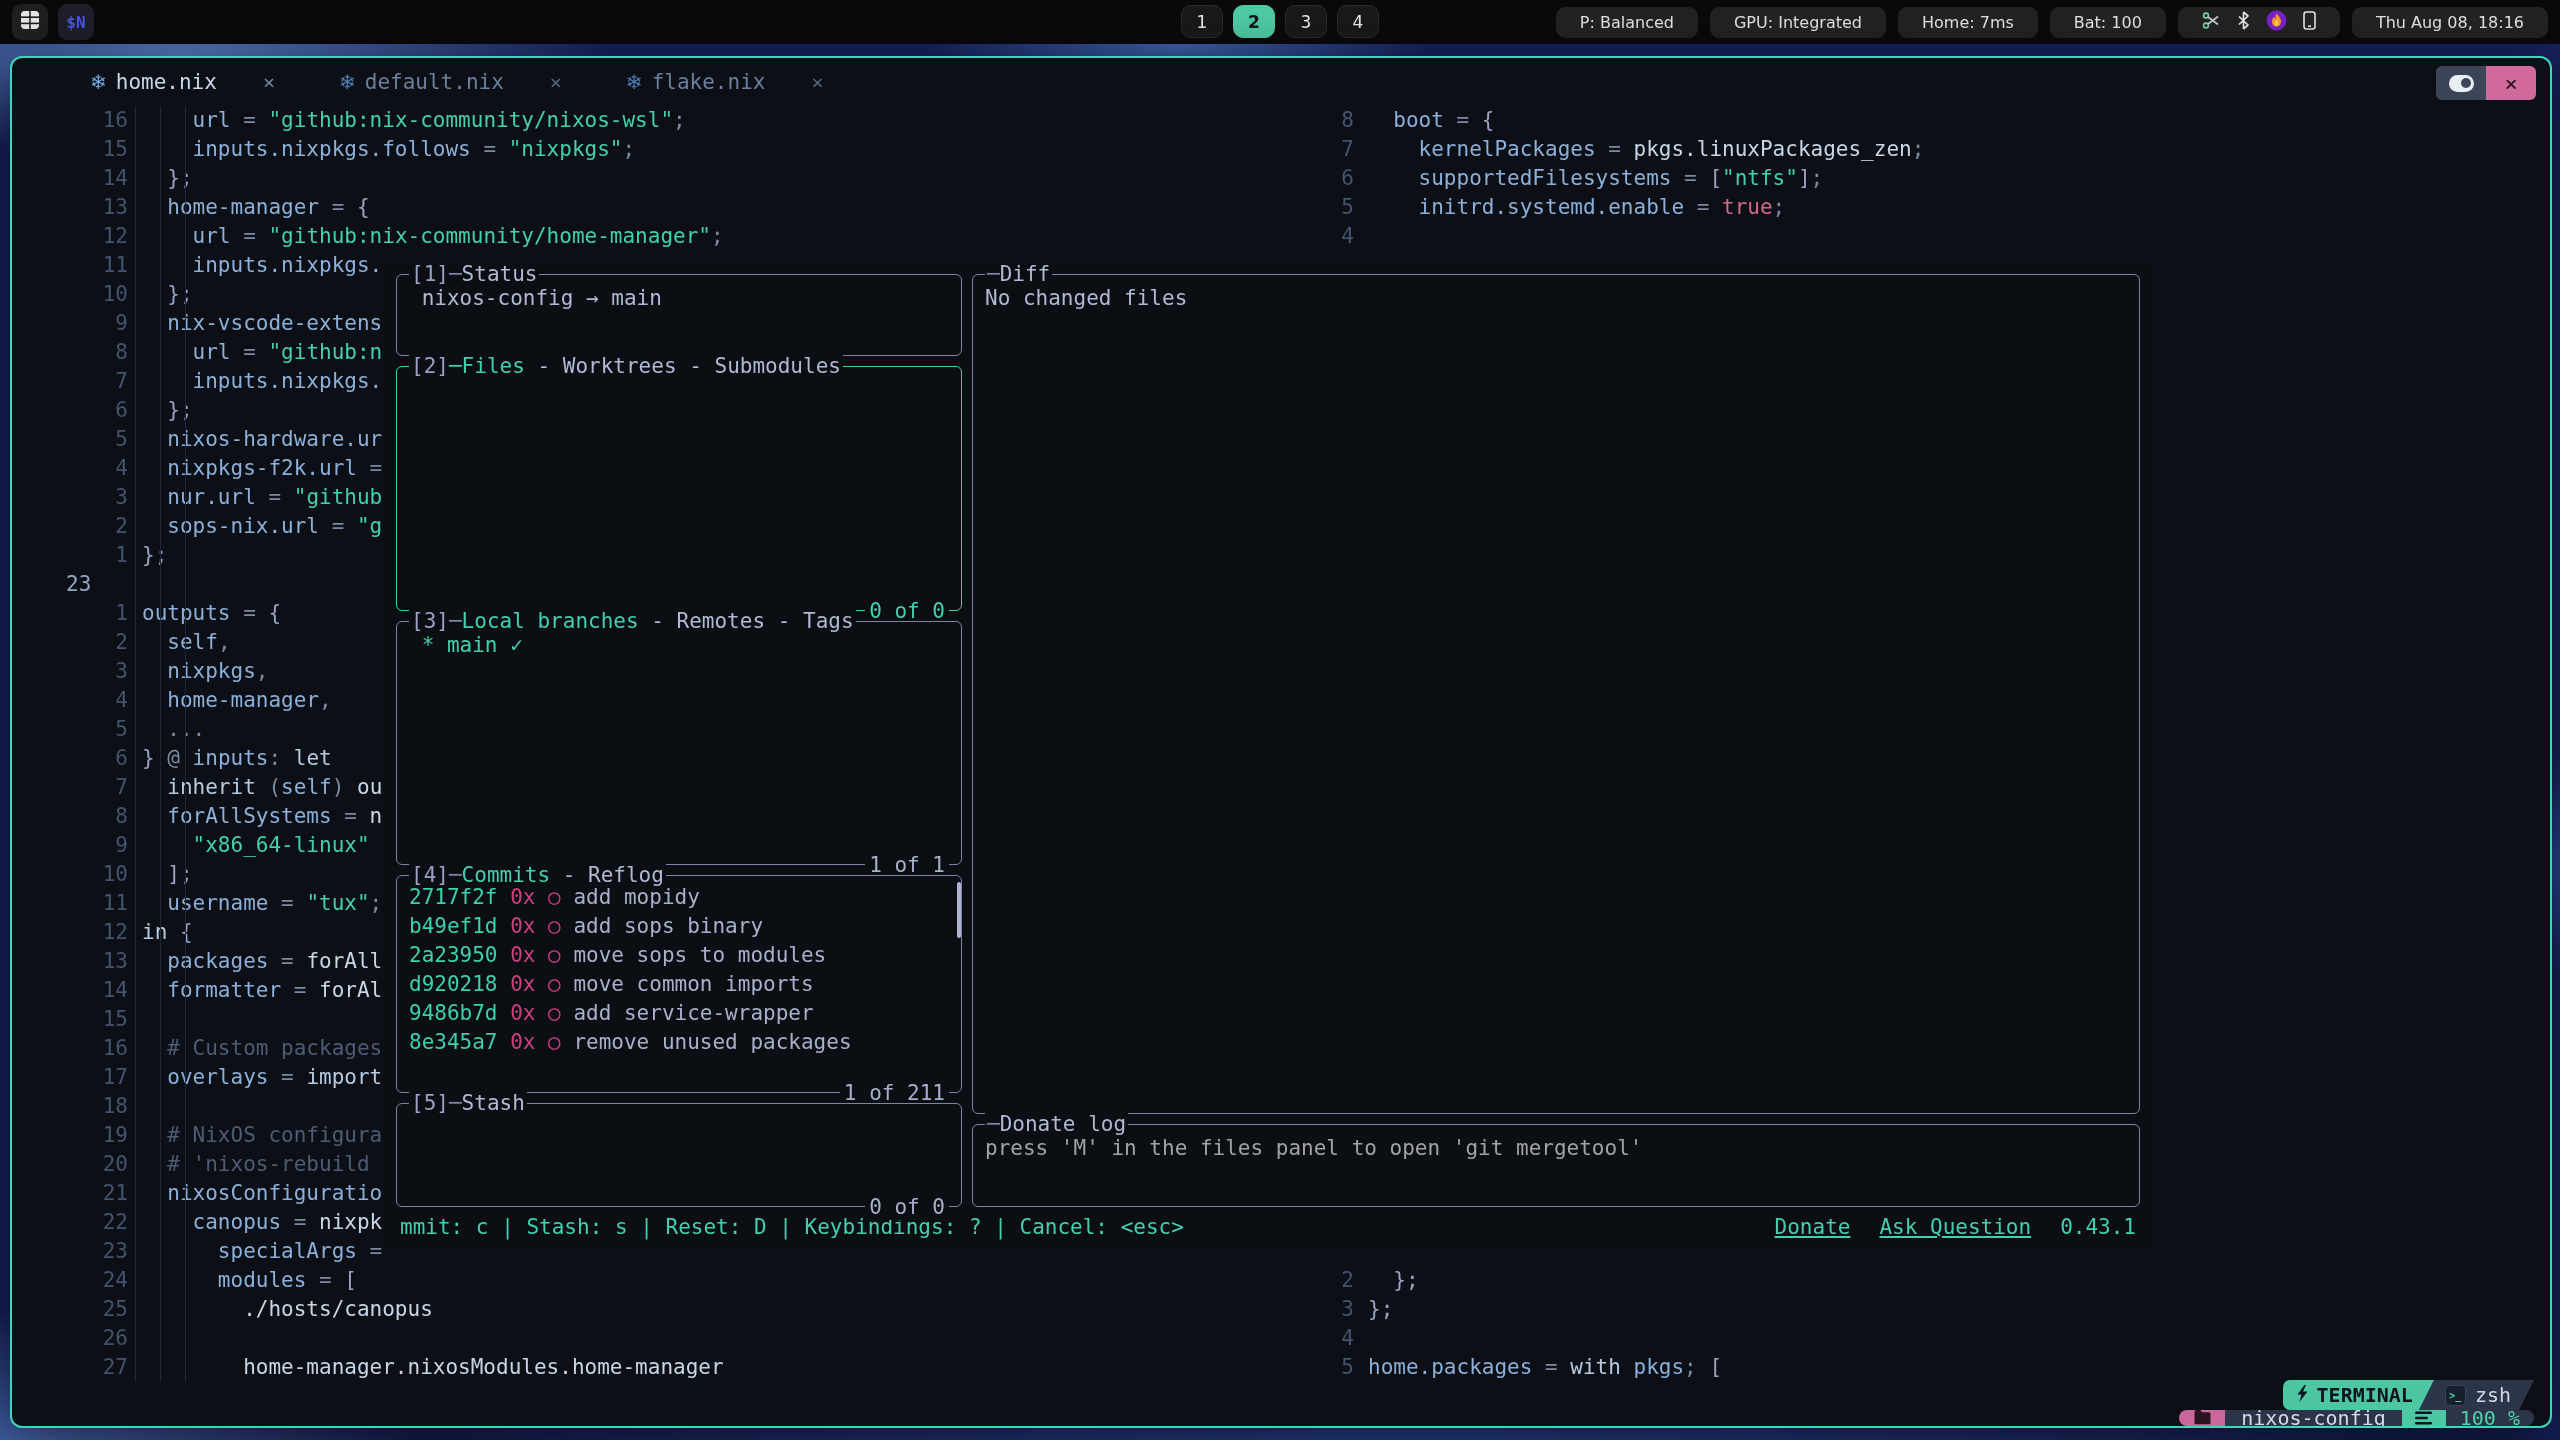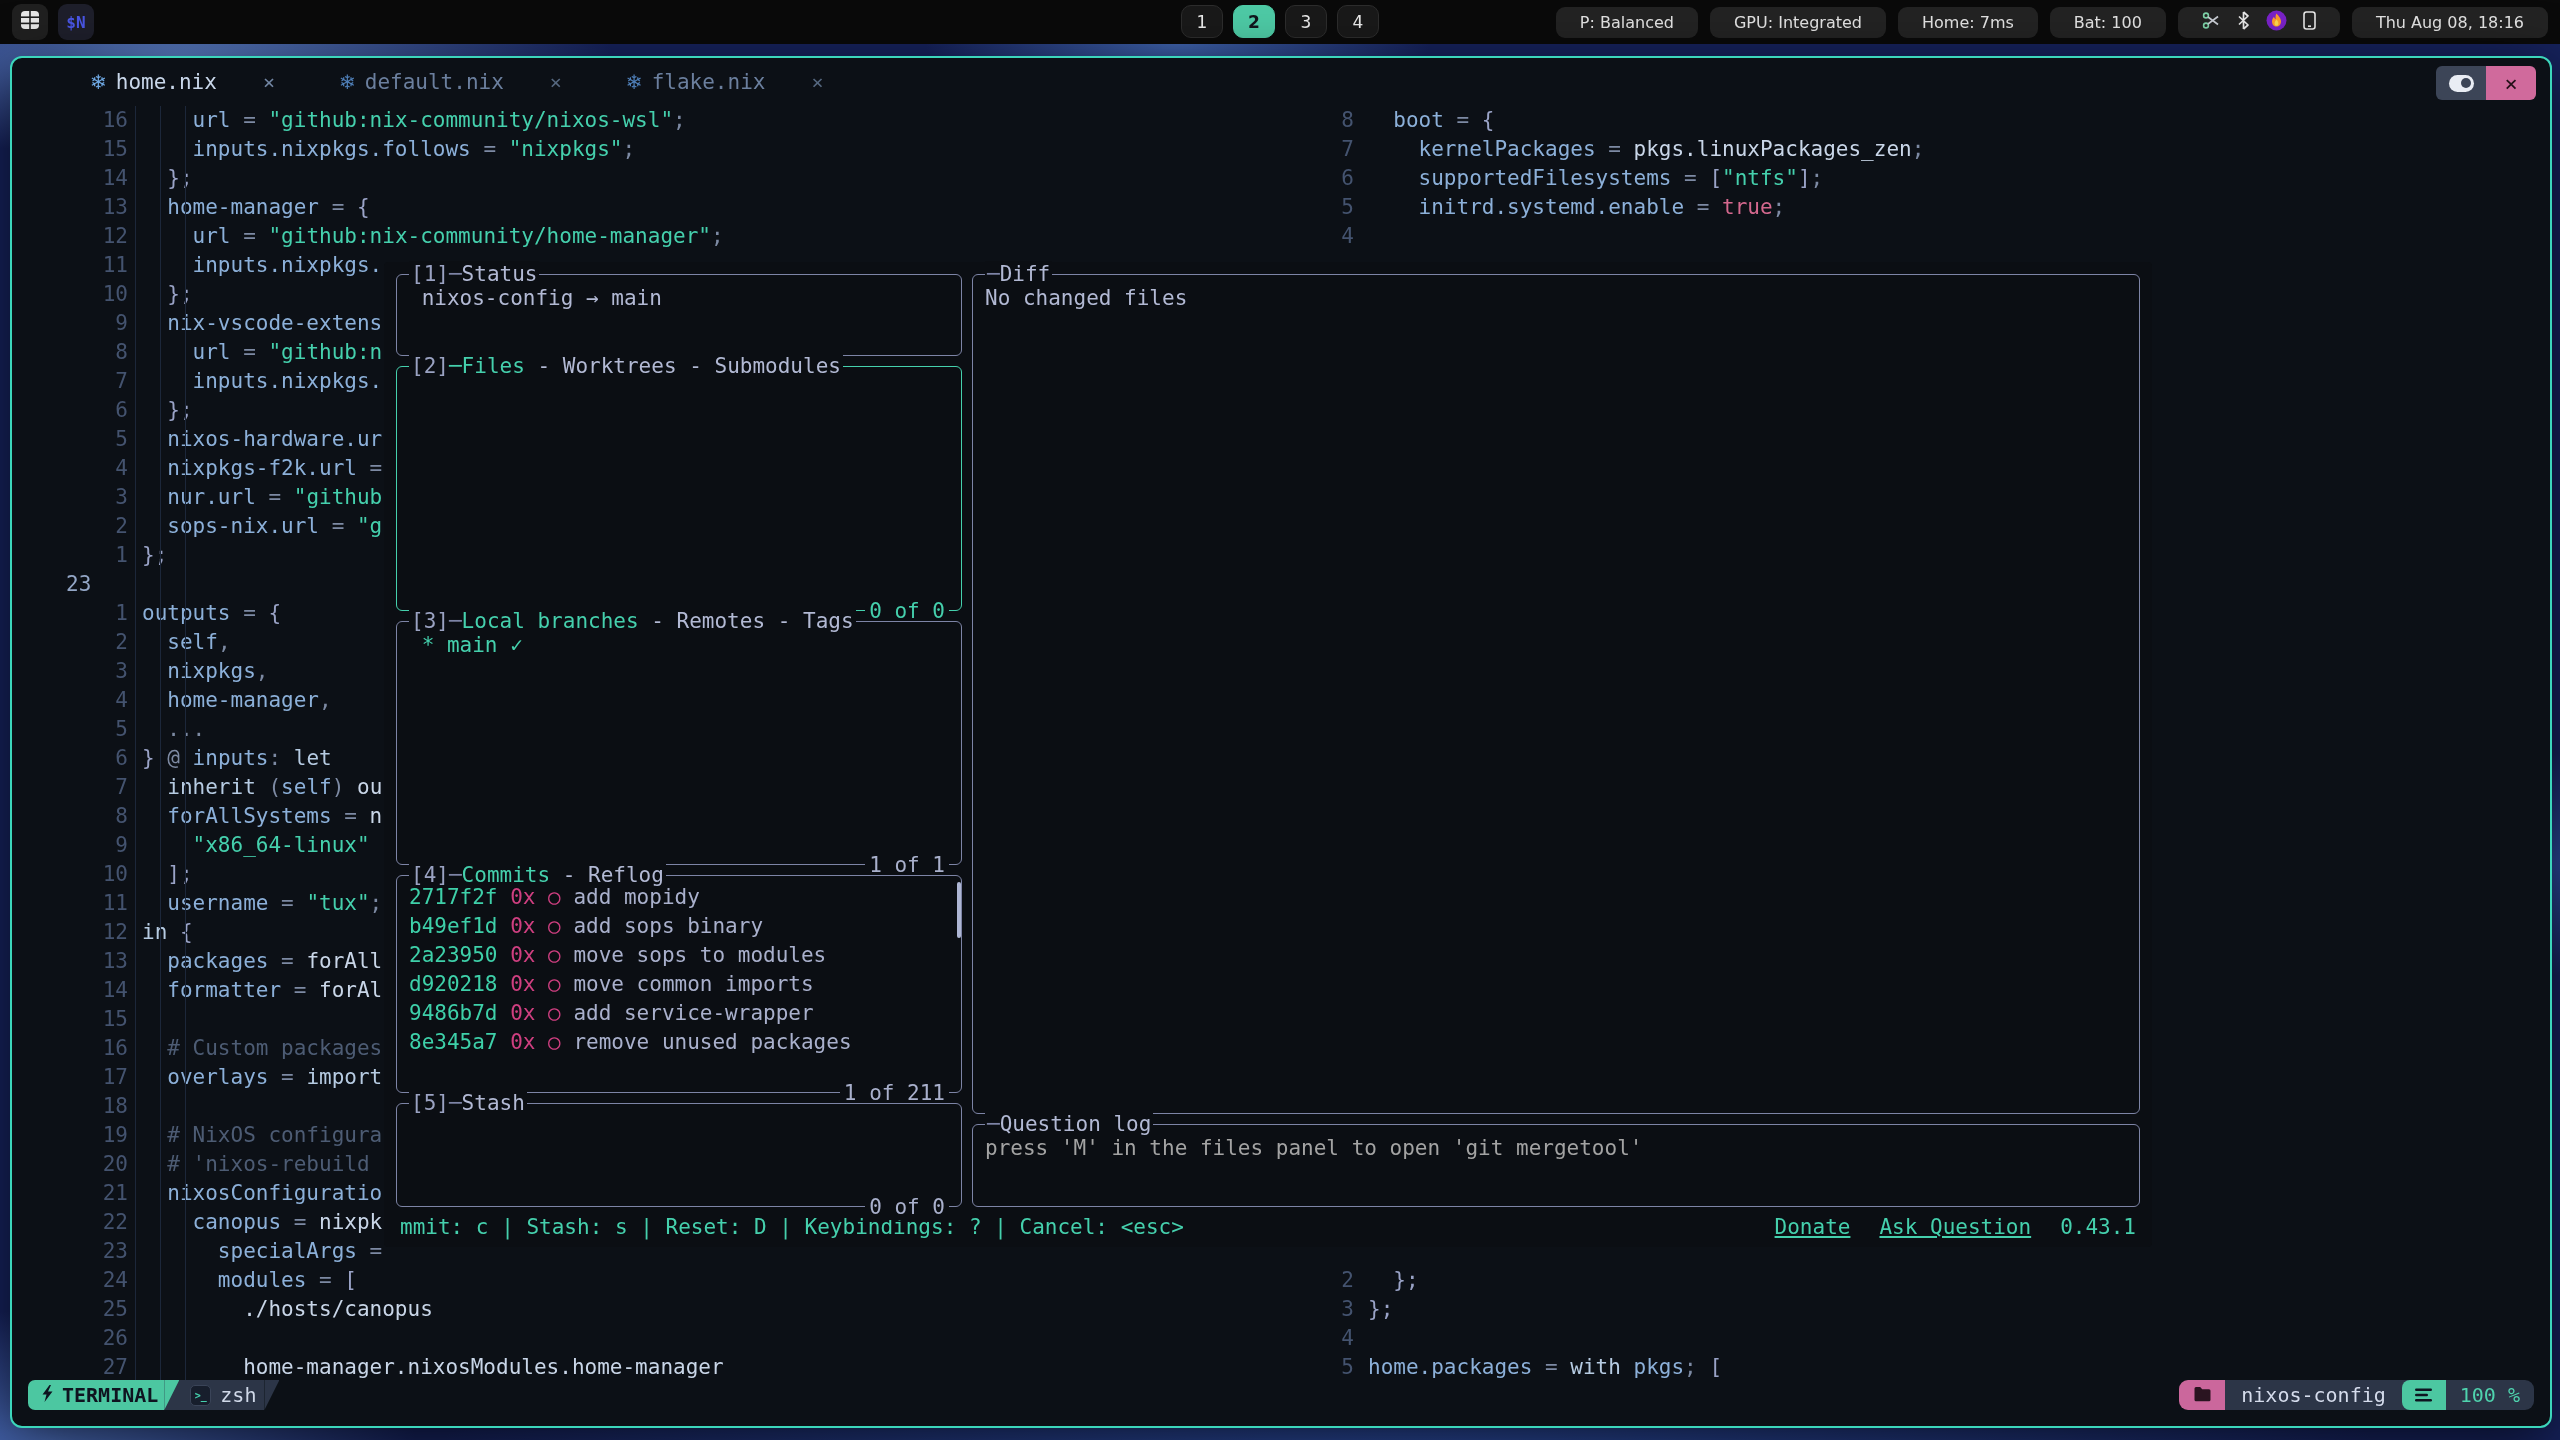--- a/index.html
+++ b/index.html
@@ -91,22 +91,22 @@
   .scrollthumb { position:absolute; right:0px; top:6px; width:4px; height:56px; background:#aeb6d4; border-radius:2px; }
   #p-status { height:84px; } #p-files { height:252px; } #p-branches { height:250px; }
   #p-commits { height:224px; } #p-stash { height:107px; }
   #p-diff { flex:1; } #p-cmdlog { height:83px; flex:none; }
   #p-cmdlog .pbody { color:#a3a3a3; }
   .keybar { height:34px; flex:none; display:flex; justify-content:space-between; align-items:flex-end; color:#45d0ad; padding:0 4px 2px 4px; white-space:pre; }
   .keybar a { color:#45d0ad; text-decoration:underline; }
   .kb-right { display:flex; gap:29px;padding-left:43px; }
 
   
-  .statusbar { position:absolute; left:0; right:0; bottom:0; height:46px; display:flex; align-items:flex-start;
-    justify-content:space-between; padding:0 16px; font-size:20px; }
+  .statusbar { position:absolute; left:0; right:0; bottom:0; height:46px; display:flex; align-items:flex-end;
+    justify-content:space-between; padding:0 16px; font-size:20px;flex-direction:column; }
   .lgroup, .rgroup { display:flex; align-items:center; height:30px; }
   .term-chip { height:30px; display:flex; align-items:center; gap:8px; background:#4cc7a1; color:#0f1420;
     font-weight:bold; border-radius:7px 0 0 7px; padding:0 6px 0 13px; position:relative; z-index:3; }
   .sep-teal { width:15px; height:30px; background:#4cc7a1; clip-path:polygon(0 0,100% 0,0 100%); position:relative; z-index:3; }
   .zsh-chip { height:30px; display:flex; align-items:center; gap:9px; background:#2c3547; color:#cfd8e8;
     margin-left:-15px; padding:0 8px 0 26px; position:relative; z-index:2; }
   .sep-slate { width:15px; height:30px; background:#2c3547; clip-path:polygon(0 0,100% 0,0 100%); }
   .zsh-ico { width:21px; height:21px; background:#171e2c; border:1px solid #3a4458; border-radius:5px;
     color:#45d0ad; font-size:10px; display:flex; align-items:center; justify-content:center; font-weight:bold; }
   .rgroup { border-radius:9px; overflow:hidden; }
@@ -315,21 +315,21 @@
             <div class="pcount">0 of 0</div>
           </div>
       </div>
       <div class="rcol">
         <div class="panel" id="p-diff">
           <div class="pbody"><span>No changed files</span></div>
         <div class="ptitle"><span class="dash">─</span><span class="tname">Diff</span></div>
           </div>
         <div class="panel" id="p-cmdlog">
           <div class="pbody"><span>press 'M' in the files panel to open 'git mergetool'</span></div>
-        <div class="ptitle"><span class="dash">─</span><span class="tname">Question log</span></div>
+        <div class="ptitle"><span class="dash">─</span><span class="tname">Donate log</span></div>
           </div>
       </div>
     </div>
     <div class="keybar">
       <span>mmit: c | Stash: s | Reset: D | Keybindings: ? | Cancel: &lt;esc&gt;</span>
       <span class="kb-right">
         <a>Donate</a>
         <a>Ask Question</a>
         <span>0.43.1</span>
       </span>

